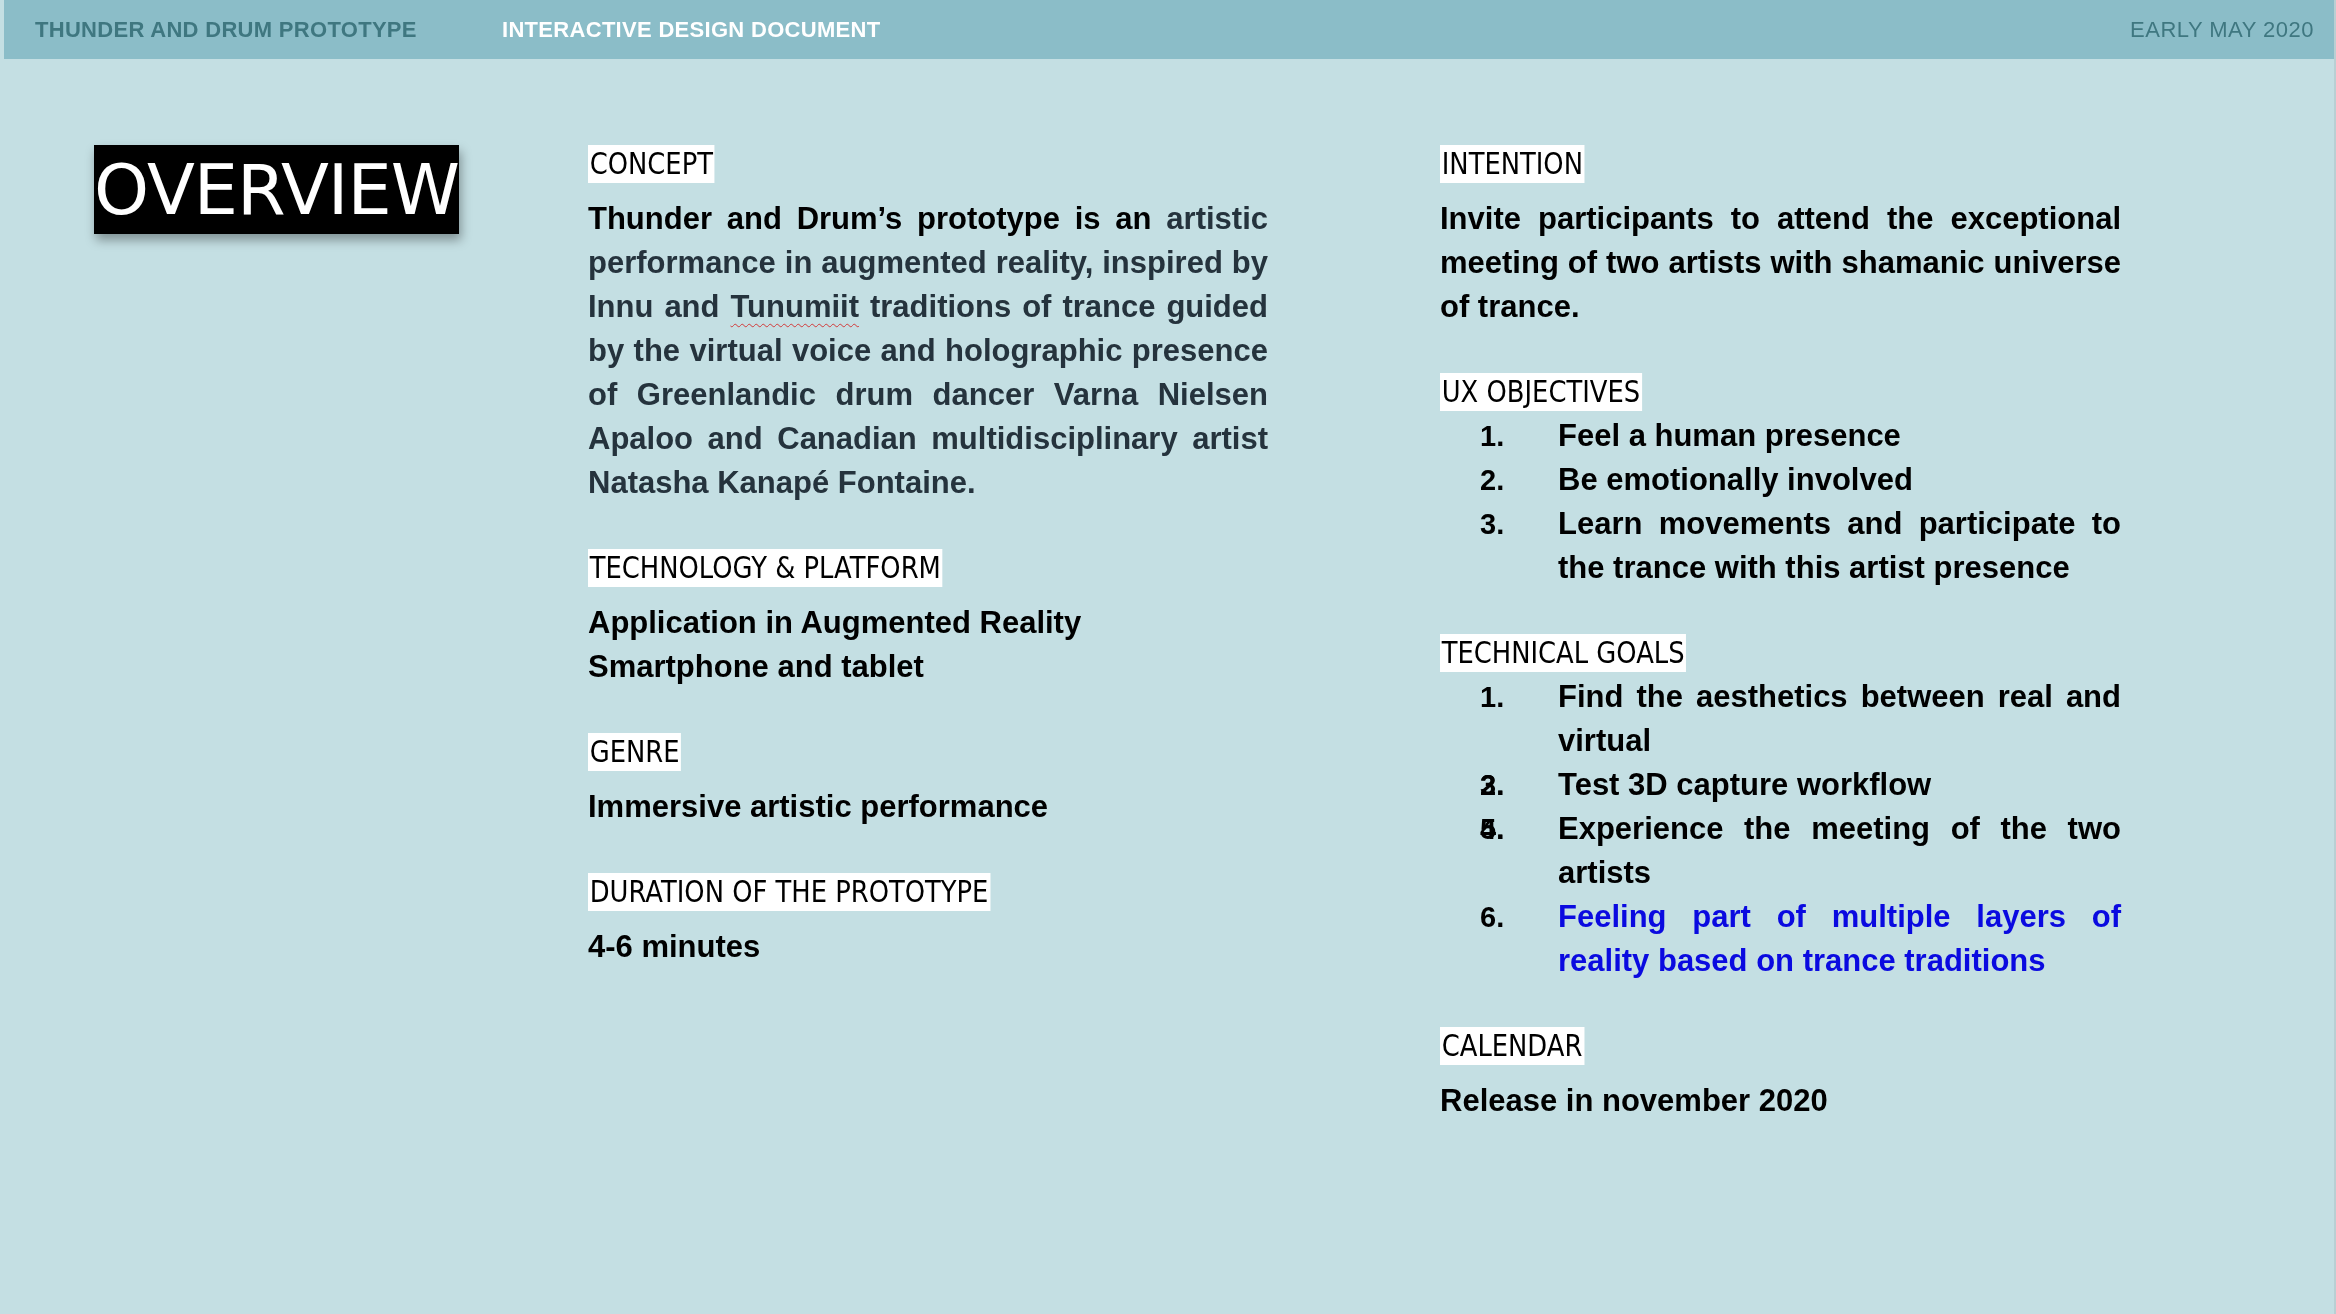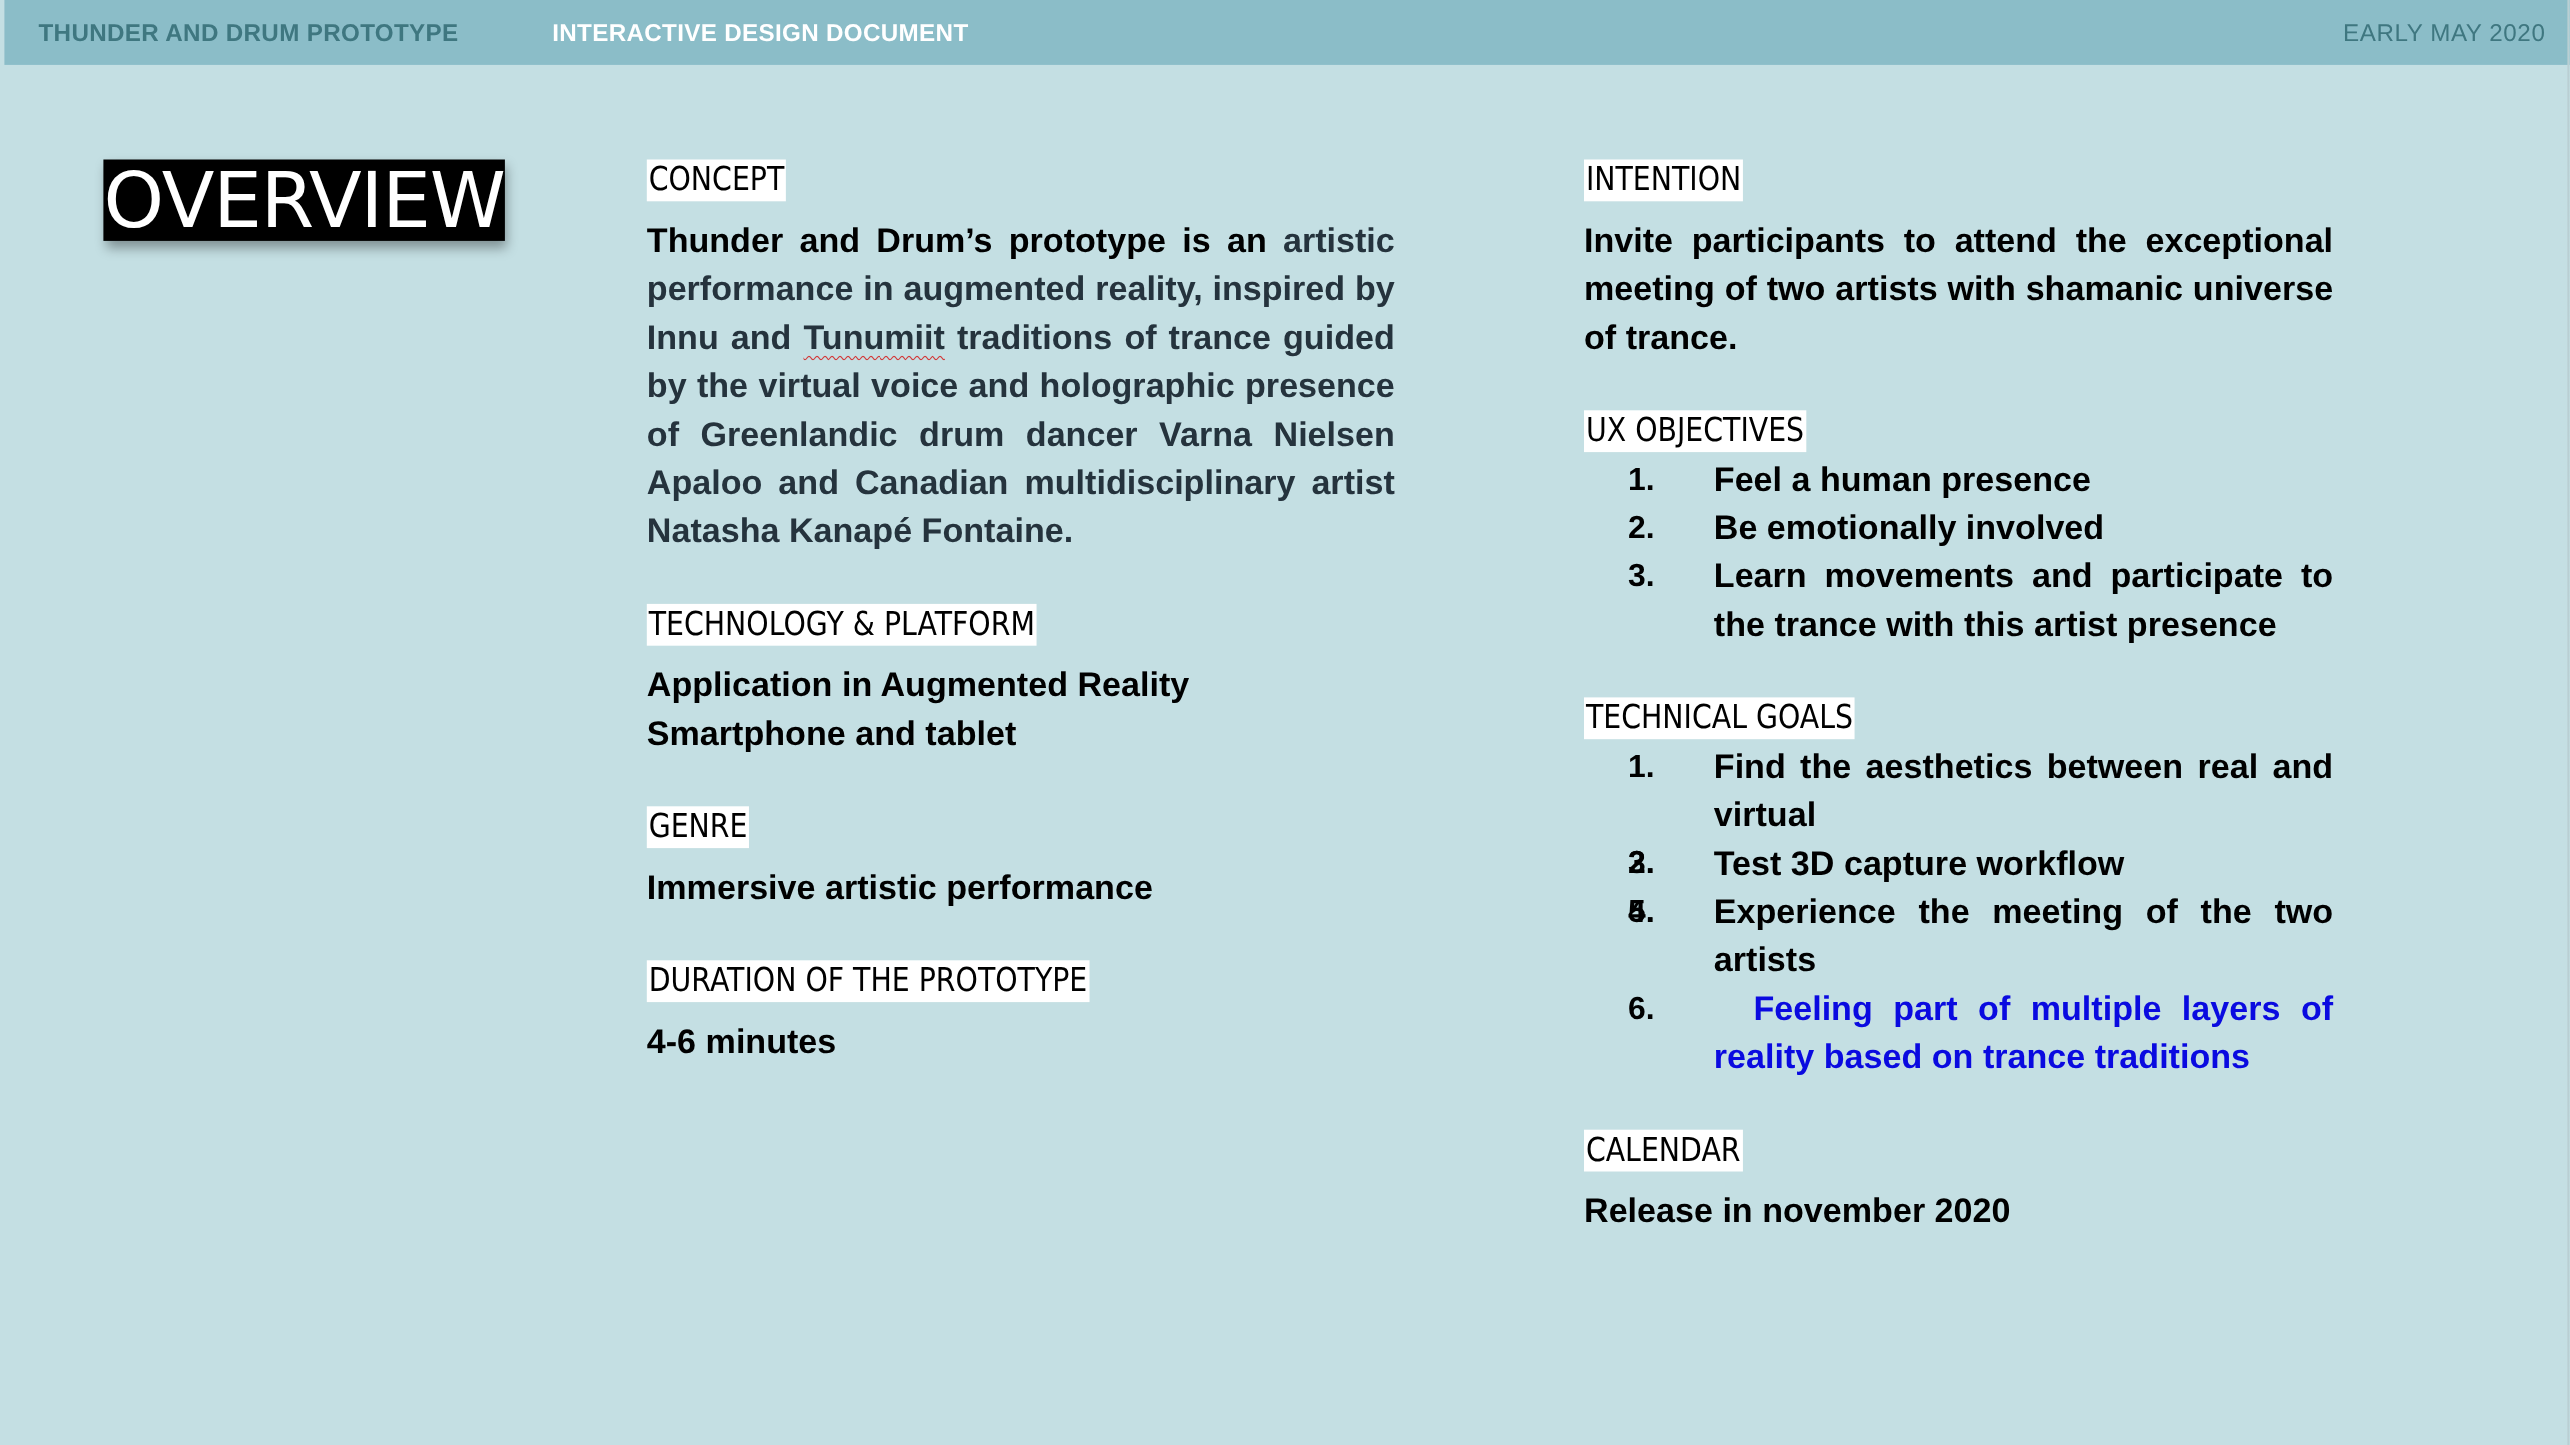--- a/index.html
+++ b/index.html
@@ -52,21 +52,21 @@
     position: absolute;
     right: 0; top: 0;
     width: 2px; height: 1314px;
     background: #b9cfd3;
   }
   .overview-box {
     position: absolute;
     left: 94px;
     top: 145px;
     width: 365px;
-    height: 74px;
+    height: 89px;
     background: #000;
     box-shadow: 2px 6px 10px rgba(0,0,0,0.35);
     display: flex;
     align-items: center;
     justify-content: center;
   }
   .overview-box span {
     color: #fff;
     font-family: "DejaVu Sans", sans-serif;
     font-weight: normal;
@@ -126,21 +126,21 @@
     line-height: 44px;
     text-align: justify;
     text-align-last: left;
   }
   ol.goals li .num {
     position: absolute;
     left: 40px;
     top: 0;
     font-size: 29px;
   }
-  ol.goals li.highlight .txt { color: #0a0ae0; margin-left: 36px; }
+  ol.goals li.highlight .txt { color: #0a0ae0; }
 </style>
 </head>
 <body>
 
 <div class="topbar">
   <div class="doc-title">THUNDER AND DRUM PROTOTYPE</div>
   <div class="doc-subtitle">INTERACTIVE DESIGN DOCUMENT</div>
   <div class="doc-date">EARLY MAY 2020</div>
 </div>
 <div class="right-edge"></div>

